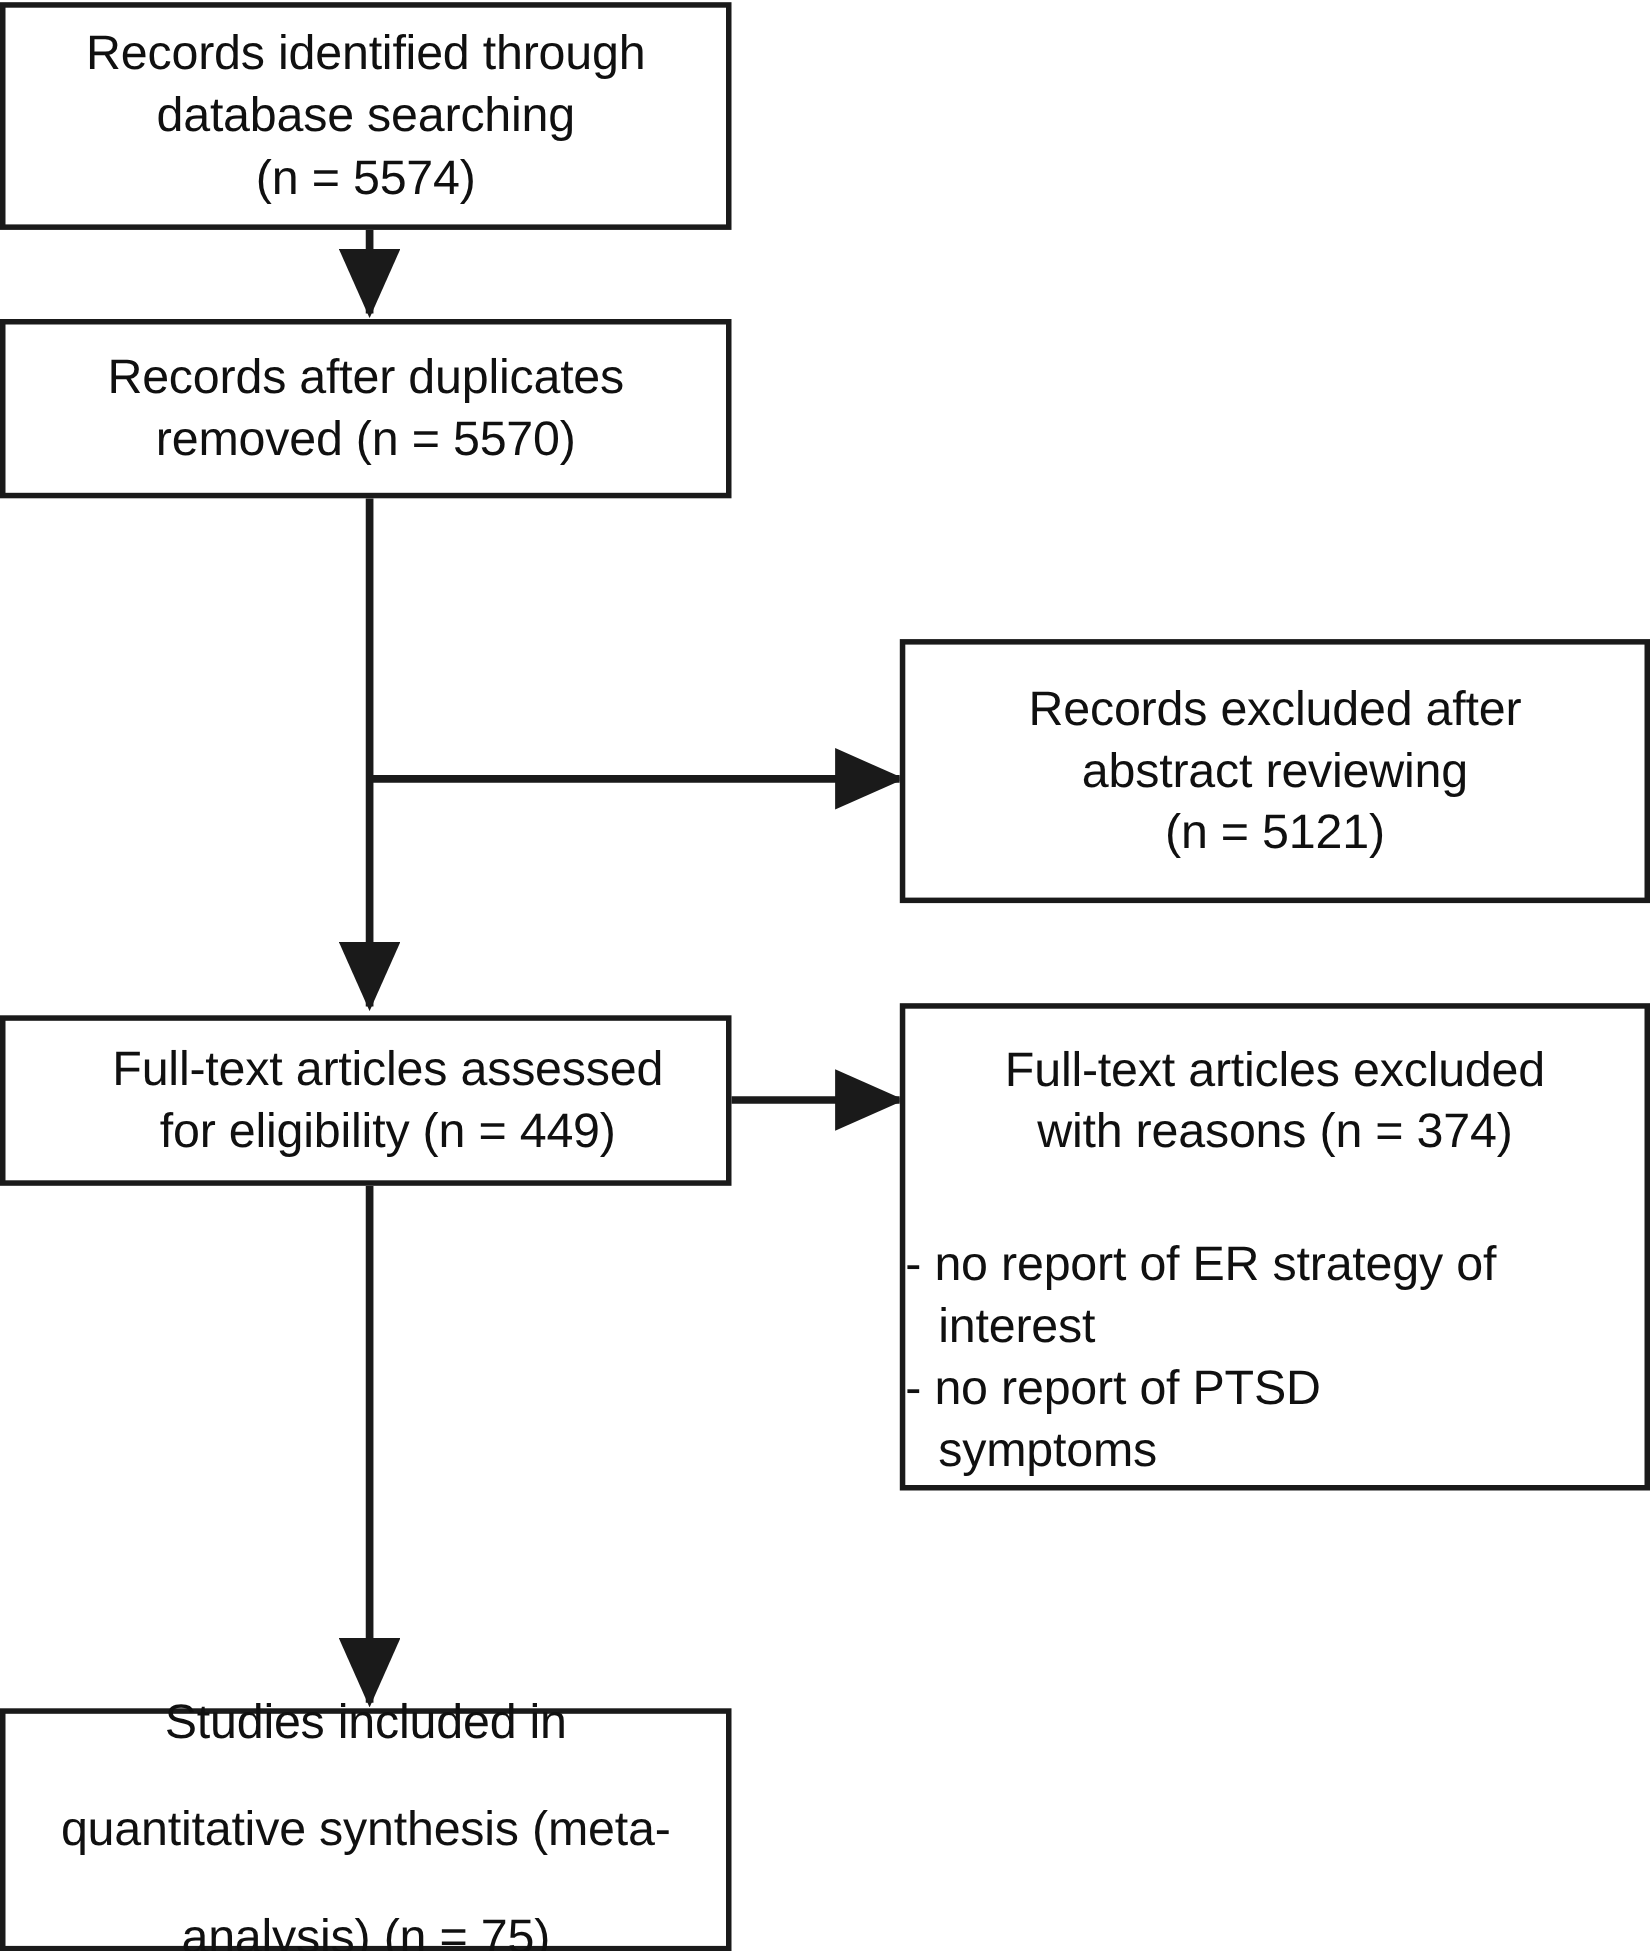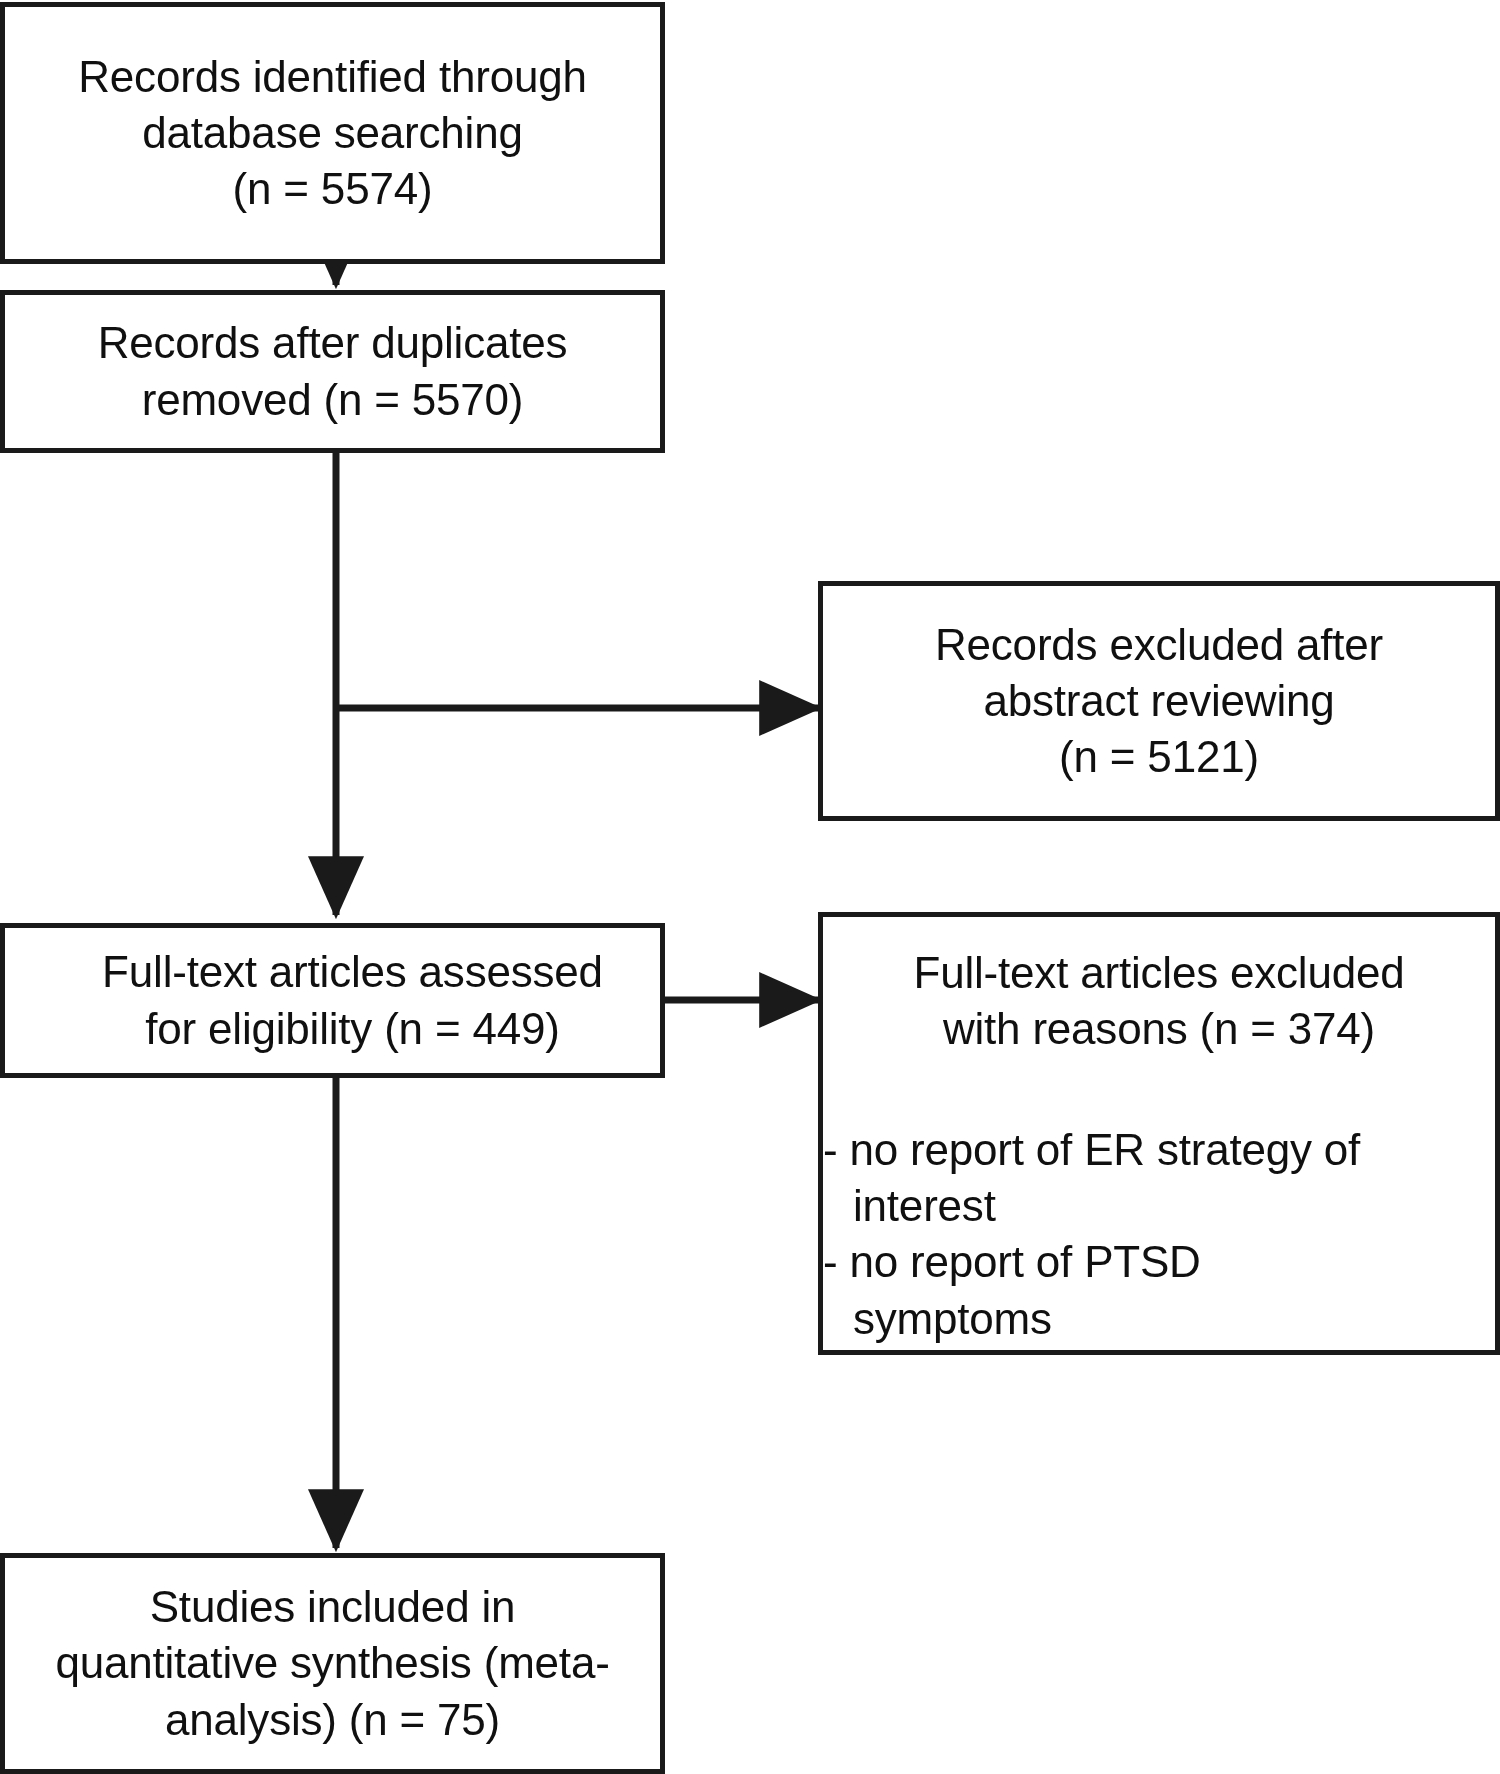--- a/index.html
+++ b/index.html
@@ -92,21 +92,21 @@
 
     <g>
       <line x1="661" y1="1000" x2="818" y2="1000" stroke="#1a1a1a" stroke-width="7" marker-end="url(#ah)"></line>
     </g>
 
     <g>
       <line x1="336" y1="1078" x2="336" y2="1548" stroke="#1a1a1a" stroke-width="7" marker-end="url(#ah)"></line>
     </g>
   </svg>
 
-  <div class="node" style="left:0px; top:2px; width:665px; height:262px;align-items:center;">
+  <div class="node" style="left:0px; top:2px; width:665px; height:207px;align-items:center;">
     <span class="line">Records identified through</span>
     <span class="line">database searching</span>
     <span class="line">(n = 5574)</span>
   </div>
 
   <div class="node" style="left:0px; top:290px; width:665px; height:163px;">
     <span class="line">Records after duplicates</span>
     <span class="line">removed (n = 5570)</span>
   </div>
 
@@ -127,19 +127,19 @@
       <span class="line">with reasons (n = 374)</span>
     </div>
     <div class="reasons">
       <span class="reason-line">- no report of ER strategy of</span>
       <span class="reason-line cont">interest</span>
       <span class="reason-line">- no report of PTSD</span>
       <span class="reason-line cont">symptoms</span>
     </div>
   </div>
 
-  <div class="node" style="left:0px; top:1553px; width:665px; height:221px;">
+  <div class="node" style="left:0px; top:1553px; width:665px; height:221px;gap:41px;">
     <span class="line">Studies included in</span>
     <span class="line">quantitative synthesis (meta-</span>
     <span class="line">analysis) (n = 75)</span>
   </div>
 
 </div>
 
 </body></html>

